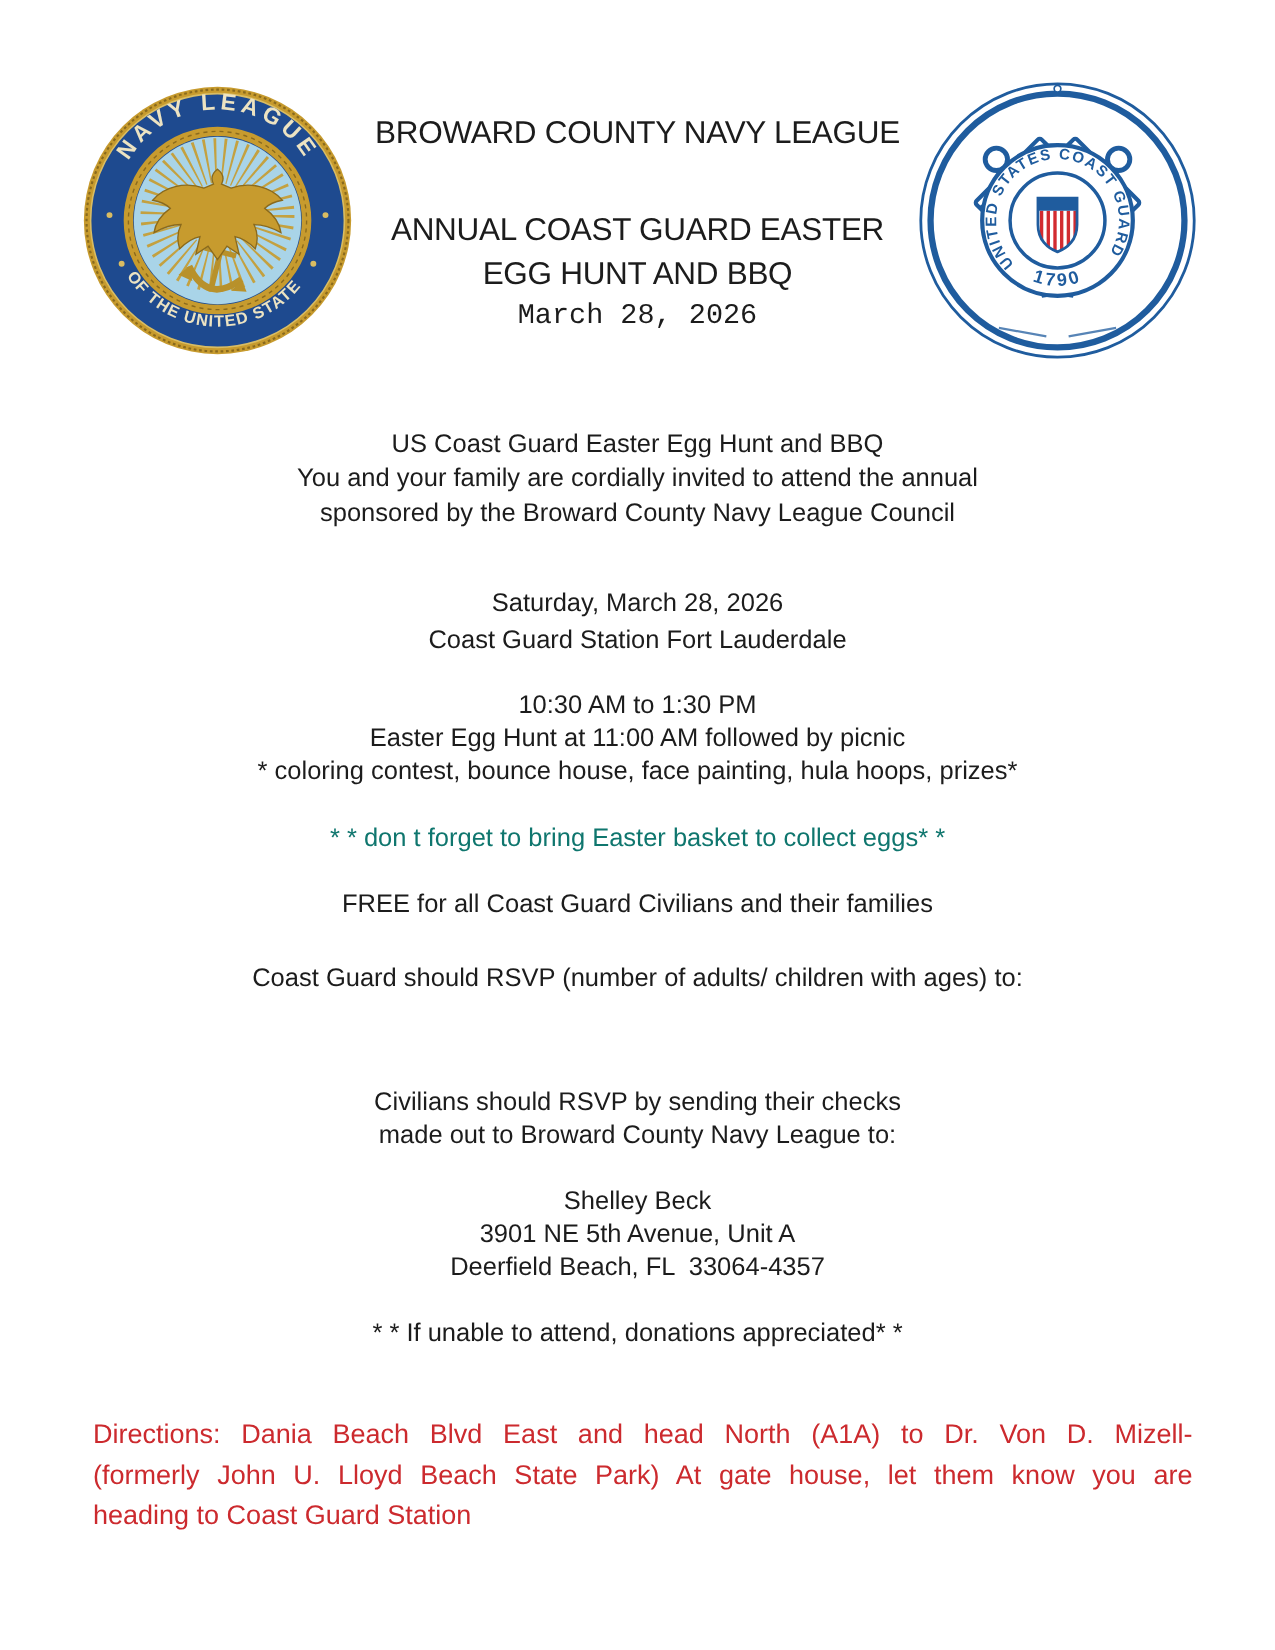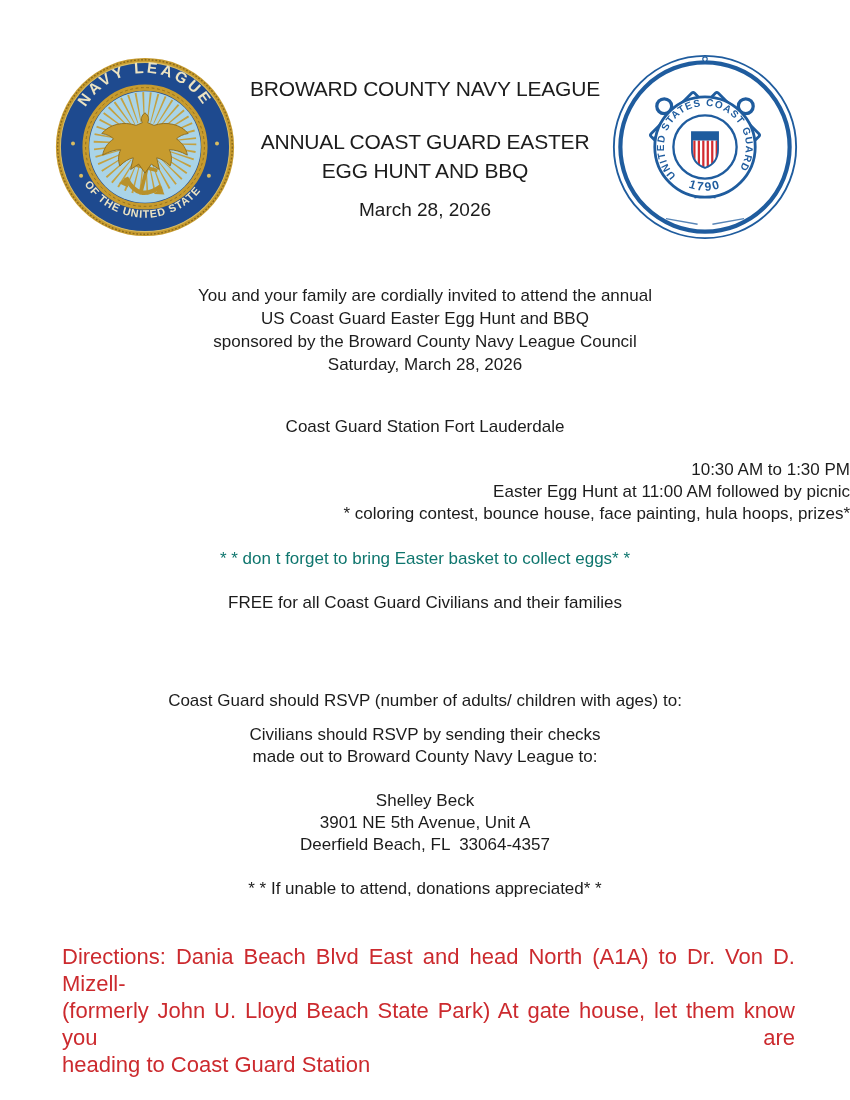--- a/index.html
+++ b/index.html
@@ -3,37 +3,37 @@
 <meta charset="utf-8">
 <style>
   html,body{margin:0;padding:0;background:#ffffff;}
   .page{
     position:relative;width:850px;height:1100px;background:#ffffff;
     font-family:"Liberation Sans",sans-serif;color:#1c1c1c;overflow:hidden;
   }
   .abs{position:absolute;left:0;width:100%;text-align:center;}
   .pre{white-space:pre-wrap;}
   .title-org{top:77px;font-size:21px;line-height:24px;letter-spacing:-0.2px;}
-  .title-event{top:127px;font-size:21px;line-height:29px;letter-spacing:-0.2px;}
-  .title-date{top:199px;font-size:19px;}
+  .title-event{top:139px;font-size:21px;line-height:29px;letter-spacing:-0.2px;}
+  .title-date{top:199px;font-size:19px;font-family:Liberation Mono, monospace;}
   .body-par{font-size:17px;line-height:23px;}
   .p-invite{top:284px;}
-  .p-eventdate{top:353px;}
+  .p-eventdate{top:390px;}
   .p-location{top:415px;}
-  .p-schedule{top:459px;line-height:22px;text-align:right;}
+  .p-schedule{top:459px;line-height:22px;}
   .p-reminder{top:547px;}
   .p-pricing{top:592px;line-height:22px;}
-  .p-rsvpcg{top:690px;line-height:22px;text-align:center;}
+  .p-rsvpcg{top:641px;line-height:22px;text-align:center;}
   .p-rsvpciv{top:724px;line-height:22px;}
   .p-address{top:790px;line-height:22px;}
   .p-donations{top:877px;}
   .red{color:#0f766e;}
   .directions{
     position:absolute;left:62px;width:733px;top:943px;
-    font-size:22px;line-height:27px;color:#cc2a2e;
+    font-size:18px;line-height:27px;color:#cc2a2e;
   }
   .directions .jline{text-align:justify;text-align-last:justify;}
   .directions .lastline{text-align:left;}
   .seal{position:absolute;}
   .seal-left{left:55px;top:57px;width:180px;height:180px;}
   .seal-right{left:612px;top:54px;width:186px;height:186px;}
 </style>
 </head>
 <body>
 
@@ -137,22 +137,22 @@
   </svg>
 
   <div class="abs title-org">BROWARD COUNTY NAVY LEAGUE</div>
   <div class="abs title-event">
     <div>ANNUAL COAST GUARD EASTER</div>
     <div>EGG HUNT AND BBQ</div>
   </div>
   <div class="abs title-date">March 28, 2026</div>
 
   <div class="abs body-par p-invite">
+    <div class="pre">US Coast Guard Easter Egg Hunt and BBQ</div>
     <div class="pre">You and your family are cordially invited to attend the annual</div>
-    <div class="pre">US Coast Guard Easter Egg Hunt and BBQ</div>
     <div class="pre">sponsored by the Broward County Navy League Council</div>
   </div>
 
   <div class="abs body-par p-eventdate">Saturday, March 28, 2026</div>
 
   <div class="abs body-par p-location">Coast Guard Station Fort Lauderdale</div>
 
   <div class="abs body-par p-schedule">
     <div class="pre">10:30 AM to 1:30 PM</div>
     <div class="pre">Easter Egg Hunt at 11:00 AM followed by picnic</div>

